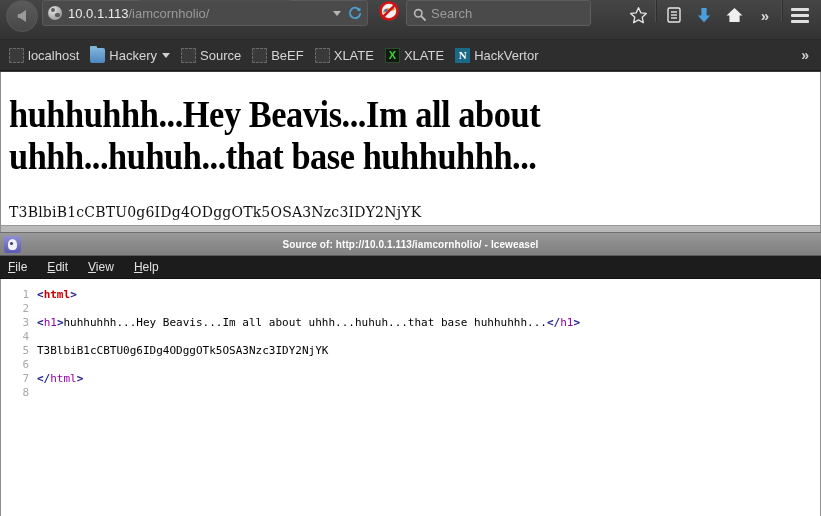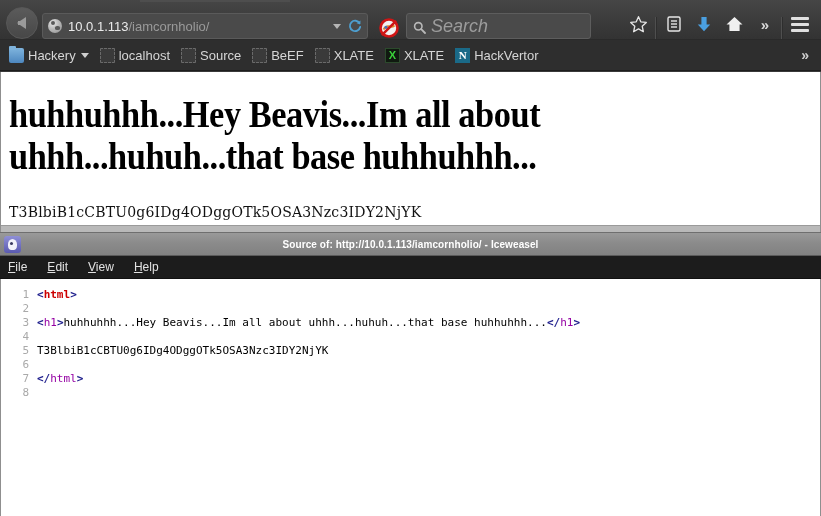--- a/index.html
+++ b/index.html
@@ -19,21 +19,21 @@
   .browser {
     width: 821px;
     height: 72px;
     background: #393939;
     position: relative;
   }
   .nav-toolbar {
     height: 40px;
     background: linear-gradient(180deg, #464646 0%, #3b3b3b 55%, #333333 100%);
     display: flex;
-    align-items: flex-end;
+    align-items: flex-start;
     padding: 0 6px;
     box-sizing: border-box;
     border-bottom: 1px solid #2a2a2a;
     position: relative;
   }
   
   .nav-toolbar::before {
     content: "";
     position: absolute;
     left: 140px; top: 0; width: 150px; height: 2px;
@@ -141,23 +141,22 @@
     align-items: center;
     padding: 0 6px;
     box-sizing: border-box;
     margin-right: 2px;
   }
   .search-glyph {
     width:13px; height:13px;
     flex:0 0 auto; margin-right:5px;
   }
   .search-label {
-    font-size: 18px;
+    font-size: 13px;
     color: #9c9c9c;
-    font-style: italic;
   }
 
   .tb-spacer { flex: 1 1 auto; }
 
   .tb-icon {
     width: 30px;
     height: 30px;
     display: flex;
     align-items: center;
     justify-content: center;
@@ -509,28 +508,28 @@
           <span></span>
           <span></span>
       </span>
     </div>
   </div>
 
   <div class="bookmarks-bar">
 
 
     <div class="bm-item">
+      <span class="ico ico-blank"></span>
+      <span class="bm-label">localhost</span>
+    </div>
+
+    <div class="bm-item">
       <span class="ico ico-folder"></span>
       <span class="bm-label">Hackery</span>
       <span class="bm-caret"></span>
-    </div>
-
-    <div class="bm-item">
-      <span class="ico ico-blank"></span>
-      <span class="bm-label">localhost</span>
     </div>
 
     <div class="bm-item">
       <span class="ico ico-blank"></span>
       <span class="bm-label">Source</span>
     </div>
 
     <div class="bm-item">
       <span class="ico ico-blank"></span>
       <span class="bm-label">BeEF</span>

